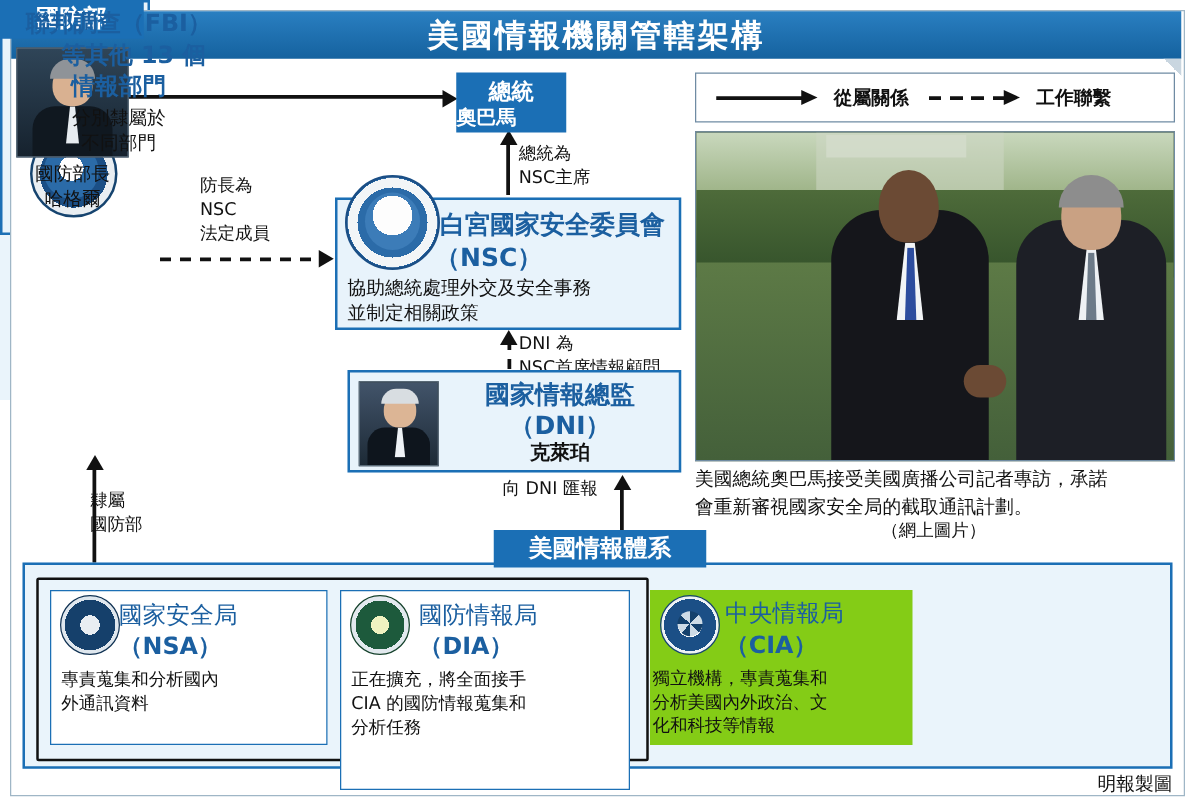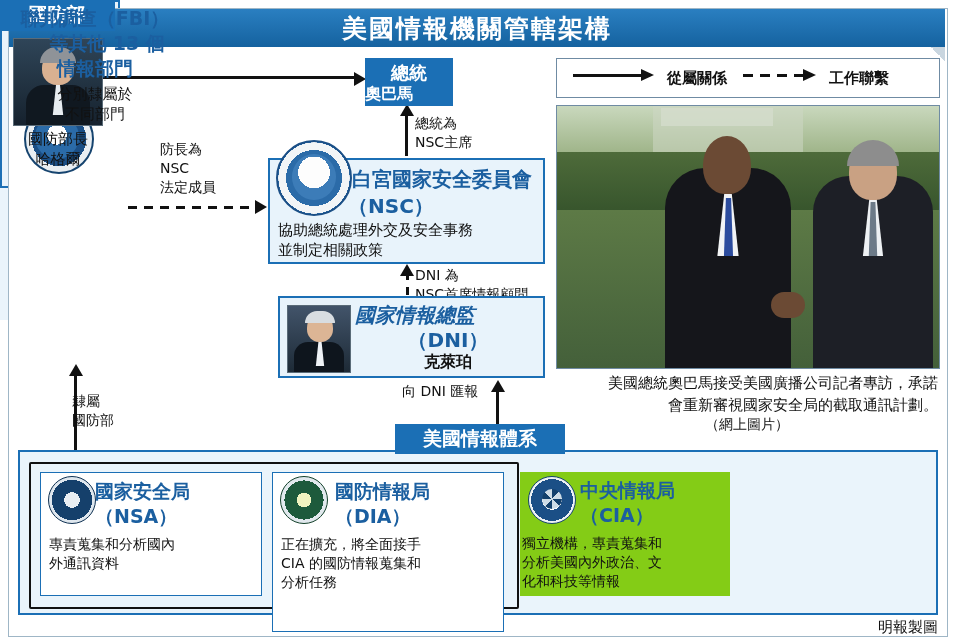--- a/index.html
+++ b/index.html
@@ -29,21 +29,21 @@
     position:absolute;right:9px;top:47px;width:14px;height:14px;
     background:linear-gradient(225deg,#c9d6e0 50%,#ffffff 50%);
   }
 
   
   .legend{
     position:absolute;left:556px;top:58px;width:382px;height:38px;
     border:1px solid #6f8ba3;background:#fff;
     display:flex;align-items:center;
   }
-  .legend-item{display:flex;align-items:flex-start;margin-left:16px;}
+  .legend-item{display:flex;align-items:center;margin-left:16px;}
   .legend-label{font-size:15px;color:#111;margin-left:8px;font-weight:bold;}
   .solid-arrow{position:relative;width:86px;height:12px;}
   .solid-arrow .line{position:absolute;left:0;top:5px;width:70px;height:3px;background:#111;}
   .solid-arrow .head{position:absolute;left:68px;top:0;width:0;height:0;
     border-top:6px solid transparent;border-bottom:6px solid transparent;border-left:13px solid #111;}
   .dash-arrow{position:relative;width:78px;height:12px;}
   .dash-arrow .line{position:absolute;left:0;top:5px;width:62px;height:3px;
     background:repeating-linear-gradient(90deg,#111 0 10px,transparent 10px 17px);}
   .dash-arrow .head{position:absolute;left:60px;top:0;width:0;height:0;
     border-top:6px solid transparent;border-bottom:6px solid transparent;border-left:13px solid #111;}
@@ -60,55 +60,55 @@
   #president .l2{position:absolute;left:0;top:26px;width:88px;text-align:left;color:#fff;font-size:16px;font-weight:bold;}
 
   
   #nsc{left:268px;top:158px;width:277px;height:106px;}
   #nsc .title1{position:absolute;left:82px;top:6px;width:192px;font-size:20px;font-weight:bold;color:#1b5fa0;}
   #nsc .title2{position:absolute;left:78px;top:33px;width:192px;font-size:20px;font-weight:bold;color:#1b5fa0;}
   #nsc .desc{position:absolute;left:8px;top:60px;width:262px;font-size:15px;line-height:20px;color:#111;}
 
   
   #dni{left:278px;top:296px;width:267px;height:82px;}
-  #dni .title1{position:absolute;left:75px;top:4px;width:186px;font-size:20px;font-weight:bold;color:#1b5fa0;font-style:italic;}
+  #dni .title1{position:absolute;left:75px;top:4px;width:186px;text-align:center;font-size:20px;font-weight:bold;color:#1b5fa0;}
   #dni .title2{position:absolute;left:75px;top:29px;width:186px;text-align:center;font-size:20px;font-weight:bold;color:#1b5fa0;}
   #dni .name{position:absolute;left:75px;top:54px;width:186px;text-align:center;font-size:16px;font-weight:bold;color:#111;}
 
   
   #dod{left:18px;top:176px;width:116px;height:184px;background:#e8f3fb;border:2px solid #1b6fb5;}
   #dod .hdr{position:absolute;left:-1px;top:-1px;width:116px;height:32px;background:#1b6fb5;color:#fff;
     display:flex;align-items:center;justify-content:center;font-size:19px;font-weight:bold;}
   #dod .photo{position:absolute;left:13px;top:38px;width:88px;height:86px;border:1px solid #5a6b78;overflow:hidden;background:#2b3d4f;}
   #dod .cap1{position:absolute;left:0;top:130px;width:116px;text-align:center;font-size:15px;color:#111;}
   #dod .cap2{position:absolute;left:0;top:150px;width:116px;text-align:center;font-size:15px;color:#111;}
 
   
   #sysbox{left:18px;top:450px;width:920px;height:165px;background:#eaf4fb;border:2px solid #1b6fb5;}
   #sysband{
     position:absolute;left:395px;top:424px;width:170px;height:30px;background:#1b6fb5;
     color:#fff;font-size:19px;font-weight:bold;display:flex;align-items:center;justify-content:center;
   }
   .innerwrap{position:absolute;left:29px;top:462px;width:486px;height:143px;border:2px solid #111;background:transparent;border-radius:2px;}
 
   .agency{position:absolute;background:#ffffff;border:1px solid #1b6fb5;box-sizing:border-box;}
-  .agency .nm1{position:absolute;font-size:19px;font-weight:bold;color:#1b5fa0;}
+  .agency .nm1{position:absolute;font-size:19px;font-weight:normal;color:#1b5fa0;}
   .agency .nm2{position:absolute;font-size:19px;font-weight:bold;color:#1b5fa0;}
   .agency .txt{position:absolute;font-size:14px;line-height:19px;color:#111;}
 
   #nsa{left:40px;top:472px;width:222px;height:124px;}
   #dia{left:272px;top:472px;width:232px;height:160px;}
   #cia{left:520px;top:472px;width:210px;height:124px;background:#84cc16;border:none;}
   #fbi{left:742px;top:468px;width:190px;height:132px;background:#eaf4fb;border:none;}
   #fbi .l{position:absolute;width:190px;text-align:center;font-size:19px;font-weight:bold;color:#1b5fa0;}
   #fbi .s{position:absolute;width:190px;text-align:center;font-size:15px;color:#111;line-height:20px;}
 
   
   #photo{position:absolute;left:556px;top:105px;width:382px;height:262px;overflow:hidden;background:#4c5f3c;border:1px solid #6f8ba3;}
-  .cap{position:absolute;left:556px;top:372px;width:382px;font-size:15px;line-height:22px;color:#111;text-align:right;}
+  .cap{position:absolute;left:556px;top:372px;width:382px;font-size:15px;line-height:22px;color:#111;}
   .cap2{position:absolute;left:556px;top:416px;width:382px;text-align:center;font-size:14px;color:#111;}
   .credit{position:absolute;right:16px;top:618px;font-size:15px;color:#111;}
 
   
   .lbl{position:absolute;font-size:14px;line-height:19px;color:#111;}
 
   
   .ln{position:absolute;background:#111;}
   .ah-up{position:absolute;width:0;height:0;border-left:7px solid transparent;border-right:7px solid transparent;border-bottom:12px solid #111;}
   .ah-right{position:absolute;width:0;height:0;border-top:7px solid transparent;border-bottom:7px solid transparent;border-left:12px solid #111;}

